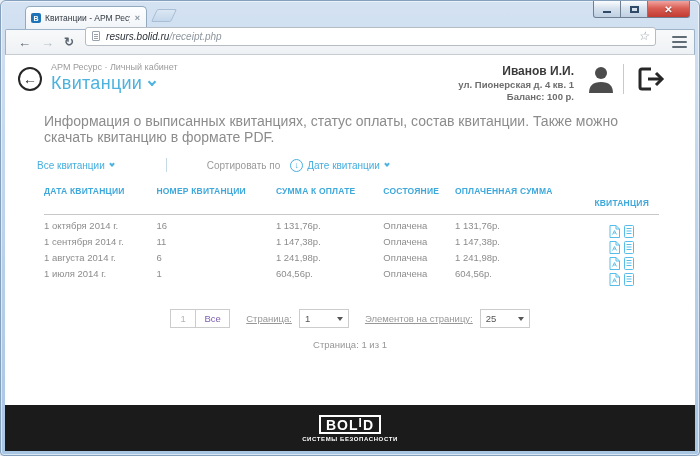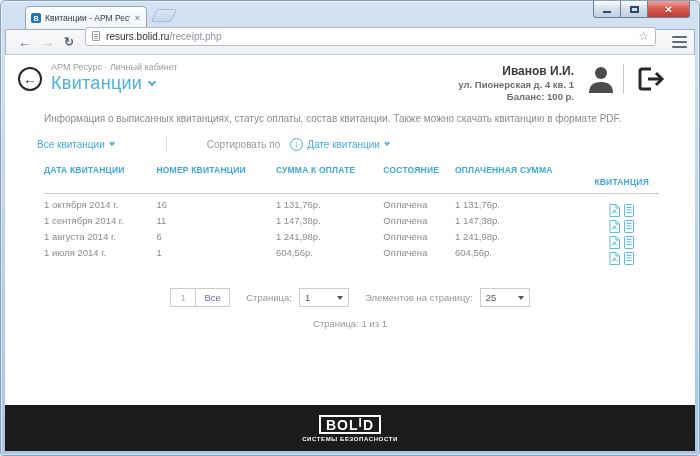--- a/index.html
+++ b/index.html
@@ -37,21 +37,21 @@
   .glyph-close { color:#fff; font-size:10px; font-weight:bold; text-shadow:0 1px 1px rgba(0,0,0,.4); }
 
   
   .toolbar { position:absolute; top:28px; left:4px; right:4px; height:26px;
     background:linear-gradient(#f8f9fa,#eef1f4); border:1px solid #9db3c9; border-bottom:1px solid #c6cdd4;
     border-radius:2px 2px 0 0; display:flex; align-items:center; padding:0 7px; }
   .nav-ico { font-size:13px; font-weight:bold; color:#5c6670; margin:0 5px; line-height:1; }
   .nav-ico.disabled { color:#b7bfc7; }
   .reload-ico { font-size:12px; }
   .urlbox { flex:1; height:19px; background:#fff; border:1px solid #b6bcc3; border-radius:3px;
-    display:flex; align-items:center; padding:0 6px; margin:0 8px 12px 6px; }
+    display:flex; align-items:center; padding:0 6px; margin:0 8px 12px 6px;font-style:italic; }
   .doc-ico { width:8px; height:10px; border:1px solid #9aa3ac; border-radius:1px; margin-right:6px; position:relative; flex:none; }
   .doc-ico::after { content:""; position:absolute; left:1px; top:2px; width:4px; height:1px; background:#9aa3ac;
     box-shadow:0 2px 0 #9aa3ac, 0 4px 0 #9aa3ac; }
   .url-text { font-size:10px; white-space:nowrap; }
   .url-host { color:#2b3138; }
   .url-path { color:#8d959d; }
   .star-ico { margin-left:auto; color:#9aa2aa; font-size:12px; }
   .menu-ico { width:15px; margin-left:8px; display:flex; flex-direction:column; }
   .menu-ico span { height:2px; background:#606b75; margin:1.5px 0; border-radius:1px; }
 
@@ -67,42 +67,42 @@
   .page-title { font-size:18px; color:#4db3de; letter-spacing:.3px; }
   .chev { display:inline-block; width:6px; height:6px; border-right:2px solid #4db3de; border-bottom:2px solid #4db3de;
     transform:rotate(45deg); margin:-3px 0 0 7px; }
   .chev.sm { width:4px; height:4px; margin:-2px 0 0 5px; }
   .user-block { text-align:right; margin:2px 8px 0 0; }
   .user-name { font-size:12px; font-weight:bold; color:#3a3a3a; }
   .user-sub { font-size:9.5px; color:#6d6d6d; font-weight:bold; margin-top:1px; }
   .hdr-ico { margin:2px 0 0 4px; flex:none; }
   .v-div { width:1px; height:30px; background:#c9c9c9; margin:2px 7px 0; flex:none; }
 
-  .description { padding:11px 30px 0 39px; font-size:10px; color:#8c8c8c; }
+  .description { padding:11px 30px 0 39px; font-size:14px; color:#8c8c8c; }
 
   .filter-row { display:flex; align-items:center; padding:13px 0 0 32px; font-size:10px; }
   .blue-link { color:#46afe0; }
   .f-div { width:1px; height:14px; background:#c5d9e6; margin:0 40px 0 52px; }
   .sort-label { color:#9a9a9a; margin-right:10px; }
   .sort-circle { width:13px; height:13px; border:1px solid #46afe0; border-radius:50%; color:#46afe0;
     font-size:9px; display:flex; align-items:center; justify-content:center; margin-right:4px; }
 
   .table { margin:14px 36px 0 39px; }
   .thead { display:flex; border-bottom:1px solid #c8c8c8; padding-bottom:6px; }
   .th { font-size:8.5px; font-weight:bold; color:#3ea8db; letter-spacing:.2px; }
   .tr { display:flex; align-items:center; padding-top:5px; height:16px; font-size:9.5px; color:#8c8c8c; }
   .c1{width:113px;} .c2{width:120px;} .c3{width:108px;} .c4{width:72px;} .c5{width:130px;}
   .c6{width:75px; text-align:center; display:flex; justify-content:center; align-items:center;margin-top:12px;}
   .row-ico { margin:0 2px; display:inline-flex; }
 
   .pagination { margin-top:30px; display:flex; justify-content:center; align-items:center; font-size:9.5px; color:#979797; }
   .pg-btn { height:19px; border:1px solid #cccccc; display:flex; align-items:center; justify-content:center; background:#fff; }
   .pg-btn.cur { width:26px; color:#b4b4b4; }
   .pg-btn.all { width:34px; color:#7d5fb2; border-left:none; }
-  .pg-label { margin:0 7px 0 16px; }
+  .pg-label { margin:0 7px 0 16px;text-decoration:underline; }
   .sel { width:50px; height:19px; border:1px solid #cccccc; background:#fff; display:flex; align-items:center;
     justify-content:space-between; padding:0 5px; color:#555; }
   .sel-arrow { width:0; height:0; border-left:3.5px solid transparent; border-right:3.5px solid transparent;
     border-top:4px solid #555; }
   .pg-summary { text-align:center; font-size:9.5px; color:#979797; margin-top:11px; }
 
   .footer { position:absolute; left:0; right:0; bottom:0; height:46px; background:#1b1b1b;
     display:flex; flex-direction:column; align-items:center; justify-content:center; }
   .logo-box { border:2px solid #fff; padding:0 5px; color:#fff; font-weight:bold; font-size:14px;
     letter-spacing:1px; line-height:17px; height:19px; }

